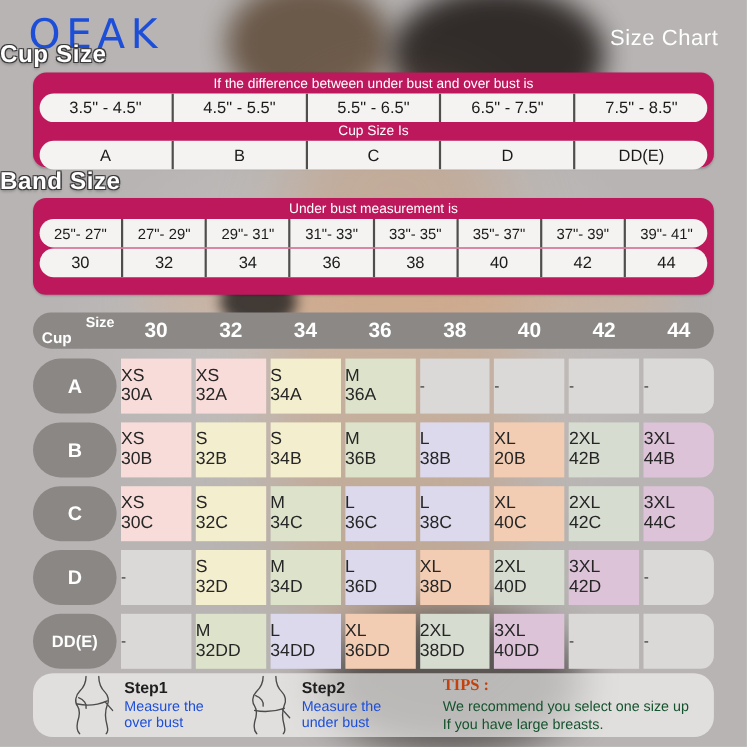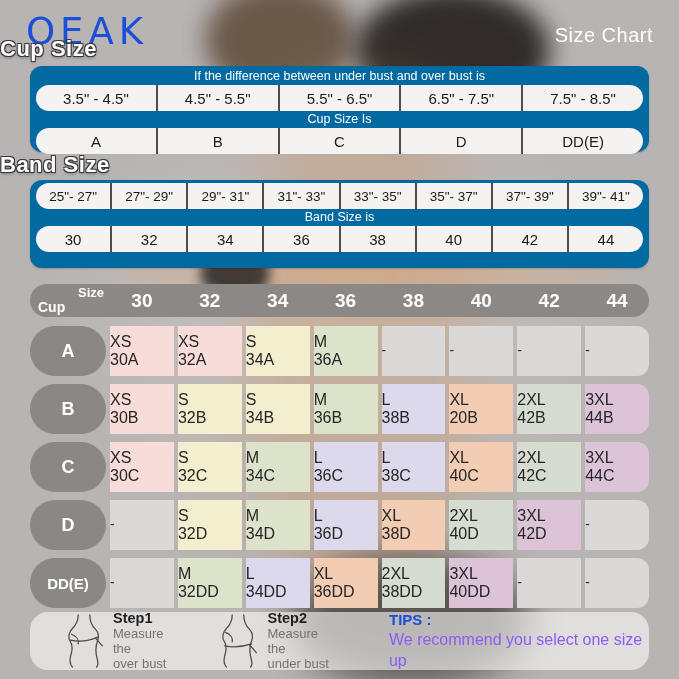--- a/index.html
+++ b/index.html
@@ -19,21 +19,21 @@
   .logo{position:absolute;left:26px;top:10px;color:#1d4ed8;font-size:37px;font-weight:400;
         letter-spacing:5px;font-family:"DejaVu Sans",sans-serif;}
   .page-title{position:absolute;right:26px;top:24px;color:#fff;font-size:20px;letter-spacing:.5px;margin-left:28px;}
 
   .sec-title{position:absolute;left:0;width:100%;text-align:left;color:#fff;
              font-size:22px;font-weight:bold;letter-spacing:.5px;
              text-shadow:-1px -1px 0 #3a3a3a,1px -1px 0 #3a3a3a,-1px 1px 0 #3a3a3a,1px 1px 0 #3a3a3a,0 2px 3px rgba(0,0,0,.35);}
   #cup-title{top:36px;}
   #band-title{top:152px;}
 
-  .panel{position:absolute;left:30px;width:619px;background:#0369a1;border-radius:12px;
+  .panel{position:absolute;left:30px;width:619px;background:#be185d;border-radius:12px;
          box-sizing:border-box;padding-top:2px;box-shadow:0 1px 2px rgba(0,0,0,.2);}
   #cup-panel{top:66px;height:86px;}
   #band-panel{top:180px;height:88px;}
   .cap{color:#fff;font-size:12.5px;text-align:center;height:15px;line-height:15px;margin:1px 0;}
   .wrow{height:26px;margin:1px 6px;background:#f5f3f2;border-radius:13px;display:flex;
         overflow:hidden;align-items:stretch;}
   .wcell{flex:1;display:flex;align-items:center;justify-content:center;
          font-size:15px;color:#1b1b1b;font-weight:500;}
   .wcell+.wcell{border-left:2px solid #504e4d;}
   .wrow.small .wcell{font-size:13.5px;}
@@ -54,26 +54,26 @@
           color:#262626;font-size:16px;line-height:1.1;}
   .m-cell.last{border-radius:0 12px 12px 0;}
   .dash{font-size:14px;color:#333;}
 
   .footer{position:absolute;left:30px;top:612px;width:619px;height:58px;
           background:rgba(252,251,250,.6);border-radius:18px;display:flex;align-items:center;
           box-sizing:border-box;}
   .step{display:flex;align-items:center;gap:9px;}
   .step svg{flex:none;}
   .st{font-size:14.5px;font-weight:bold;color:#1e1e1e;margin-bottom:1px;}
-  .sl{font-size:13px;color:#737373;line-height:1.15;}
+  .sl{font-size:13px;color:#1d4ed8;line-height:1.15;}
   .g1{margin-left:34px;}
   .g2{margin-left:40px;}
   .tips{margin-left:56px;}
-  .tt{font-size:15px;font-weight:bold;color:#1d4ed8;margin-bottom:2px;}
-  .tl{font-size:16px;color:#8b5cf6;line-height:1.3;}
+  .tt{font-size:15px;font-weight:bold;color:#c2410c;margin-bottom:2px;font-family:Liberation Serif, serif;}
+  .tl{font-size:13px;color:#14532d;line-height:1.3;}
 </style>
 </head>
 <body>
 
 <div class="stage">
 
   <div>
     <div class="blob hair-l"></div>
     <div class="blob hair-r"></div>
     <div class="blob skin-mid"></div>
@@ -100,31 +100,31 @@
         <div class="wcell">A</div>
         <div class="wcell">B</div>
         <div class="wcell">C</div>
         <div class="wcell">D</div>
         <div class="wcell">DD(E)</div>
       </div>
   </div>
 
   <div class="sec-title" id="band-title">Band Size</div>
   <div class="panel" id="band-panel">
+    <div class="cap">Under bust measurement is</div>
     <div class="wrow small" id="band-ranges">
         <div class="wcell">25"- 27"</div>
         <div class="wcell">27"- 29"</div>
         <div class="wcell">29"- 31"</div>
         <div class="wcell">31"- 33"</div>
         <div class="wcell">33"- 35"</div>
         <div class="wcell">35"- 37"</div>
         <div class="wcell">37"- 39"</div>
         <div class="wcell">39"- 41"</div>
       </div>
-    <div class="cap">Band Size is</div>
     <div class="wrow" id="band-sizes">
         <div class="wcell">30</div>
         <div class="wcell">32</div>
         <div class="wcell">34</div>
         <div class="wcell">36</div>
         <div class="wcell">38</div>
         <div class="wcell">40</div>
         <div class="wcell">42</div>
         <div class="wcell">44</div>
       </div>
@@ -340,16 +340,17 @@
       </svg>
       <div>
         <div class="st">Step2</div>
         <div class="sl">Measure the</div>
         <div class="sl">under bust</div>
       </div>
     </div>
     <div class="tips">
       <div class="tt">TIPS :</div>
       <div class="tl">We recommend you select one size up</div>
+      <div class="tl">If you have large breasts.</div>
     </div>
   </div>
 
 </div>
 
 </body></html>

